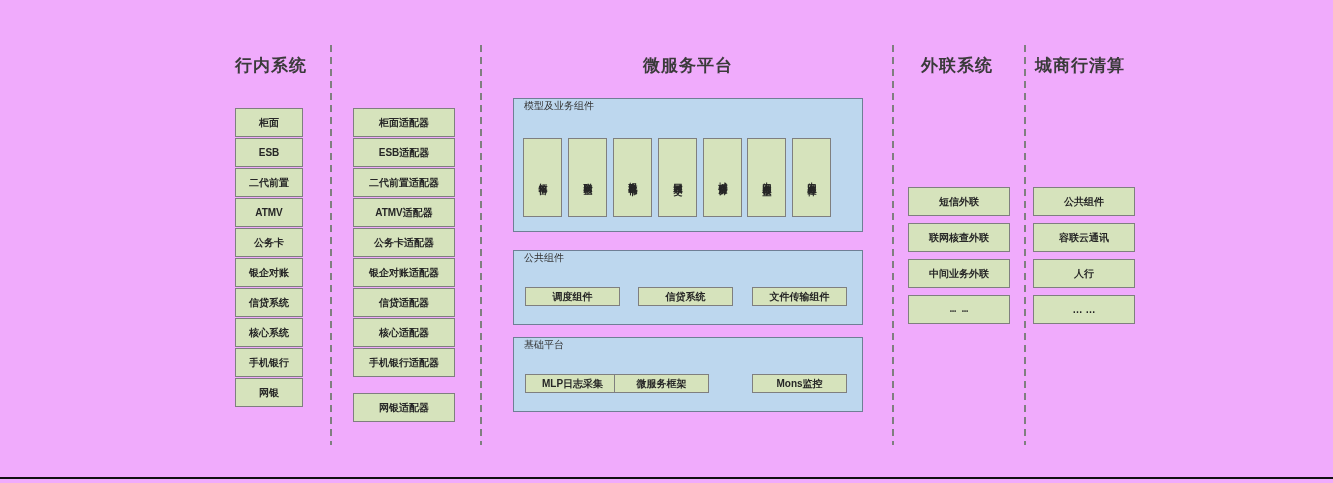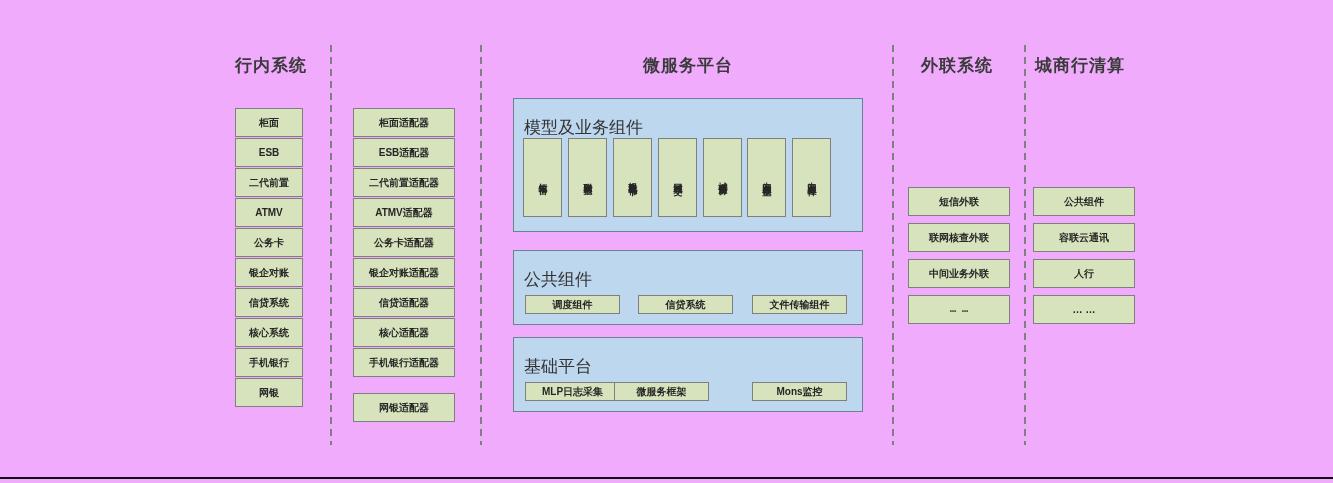--- a/index.html
+++ b/index.html
@@ -22,32 +22,32 @@
   }
   .c1 { left:235px; width:68px; }
   .c2 { left:353px; width:102px; }
   .c4 { left:908px; width:102px;font-family:Liberation Mono, monospace; }
   .c5 { left:1033px; width:102px; }
   .panel {
     position:absolute; left:513px; width:350px;
     background:#bdd7ee; border:1.5px solid #6f7f95;
   }
   .panel-title {
-    position:absolute; left:10px; top:17px; font-size:17px; color:#333333; white-space:nowrap;
+    position:absolute; left:10px; top:0; font-size:10px; color:#333333; white-space:nowrap;
   }
   .vbox {
     position:absolute; width:39px; height:79px; background:#d6e3bc; border:1px solid #7f7f7f;
     display:flex; align-items:center; justify-content:center;
     writing-mode:vertical-rl; text-orientation:upright;
     font-size:9px; font-weight:bold; color:#262626; letter-spacing:1px; line-height:1;
   }
   .pbox {
     position:absolute; width:95px; height:19px; background:#d6e3bc; border:1px solid #7f7f7f;
     display:flex; align-items:center; justify-content:center;
-    font-size:10px; font-weight:bold; color:#262626; white-space:nowrap;margin-top:8px;
+    font-size:10px; font-weight:bold; color:#262626; white-space:nowrap;
   }
   .bottom-line {
     position:absolute; left:0; top:477px; width:1333px; height:2px; background:#111111;
   }
 </style>
 </head>
 <body>
 
 <div class="canvas">
 

